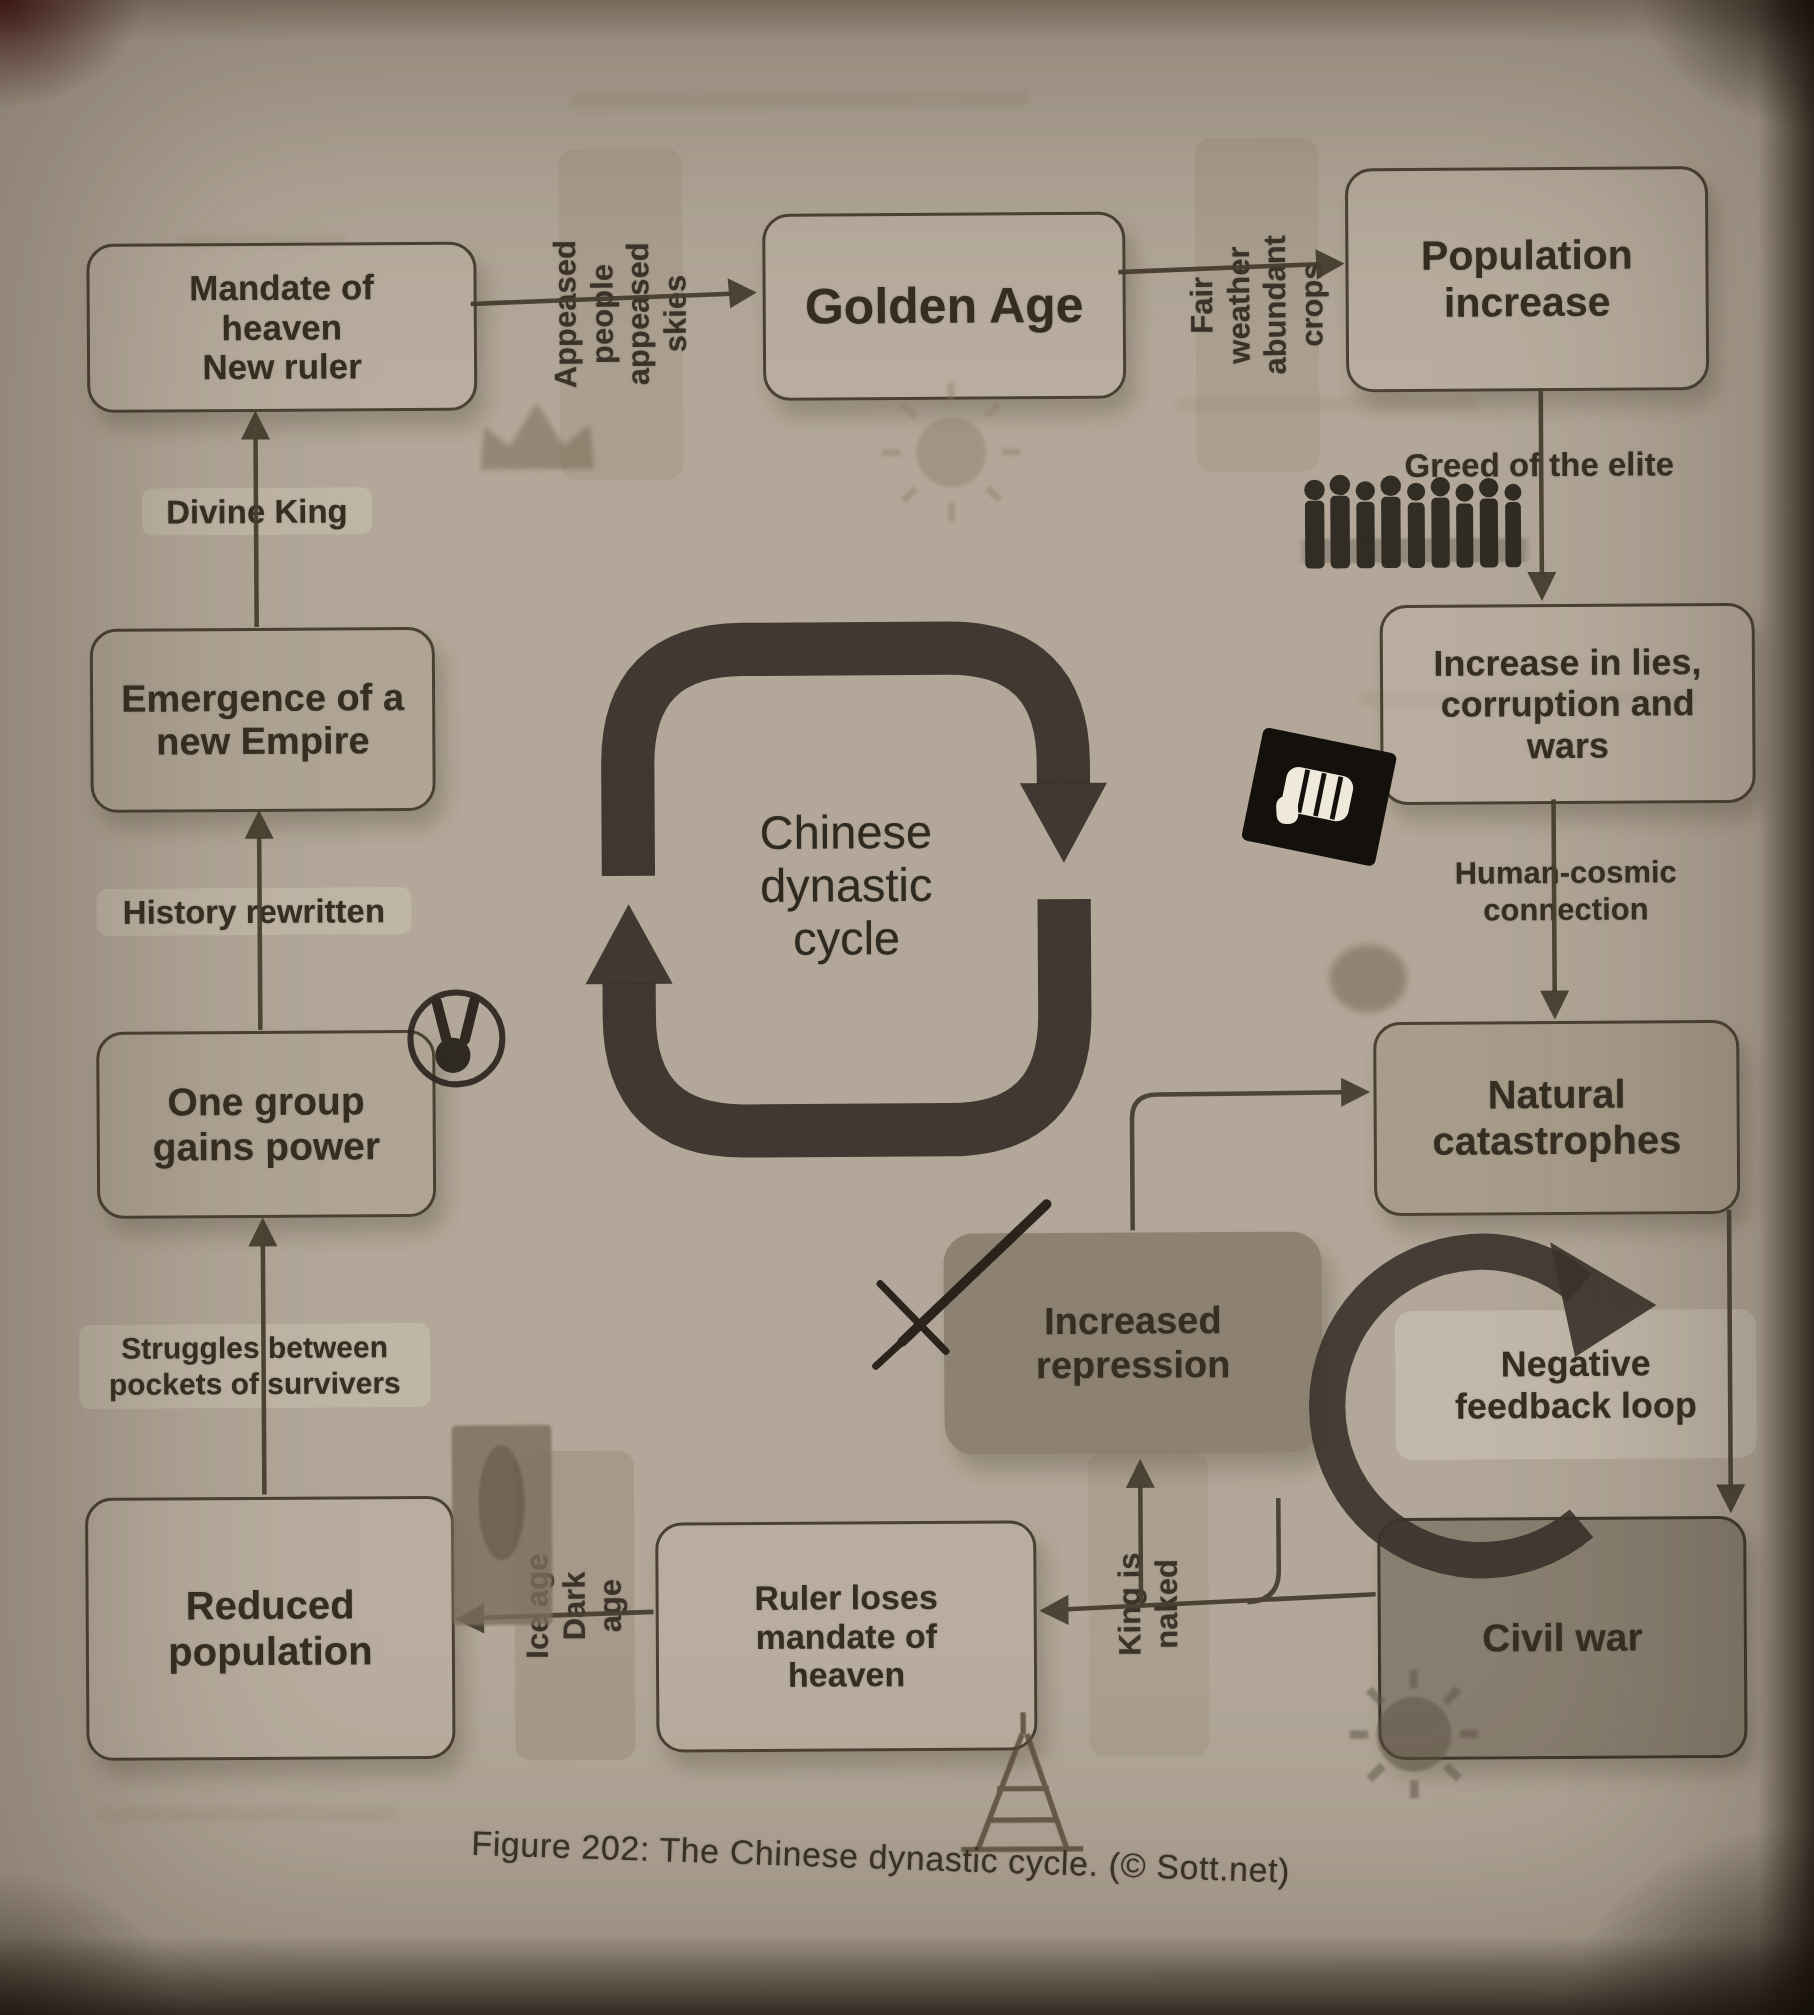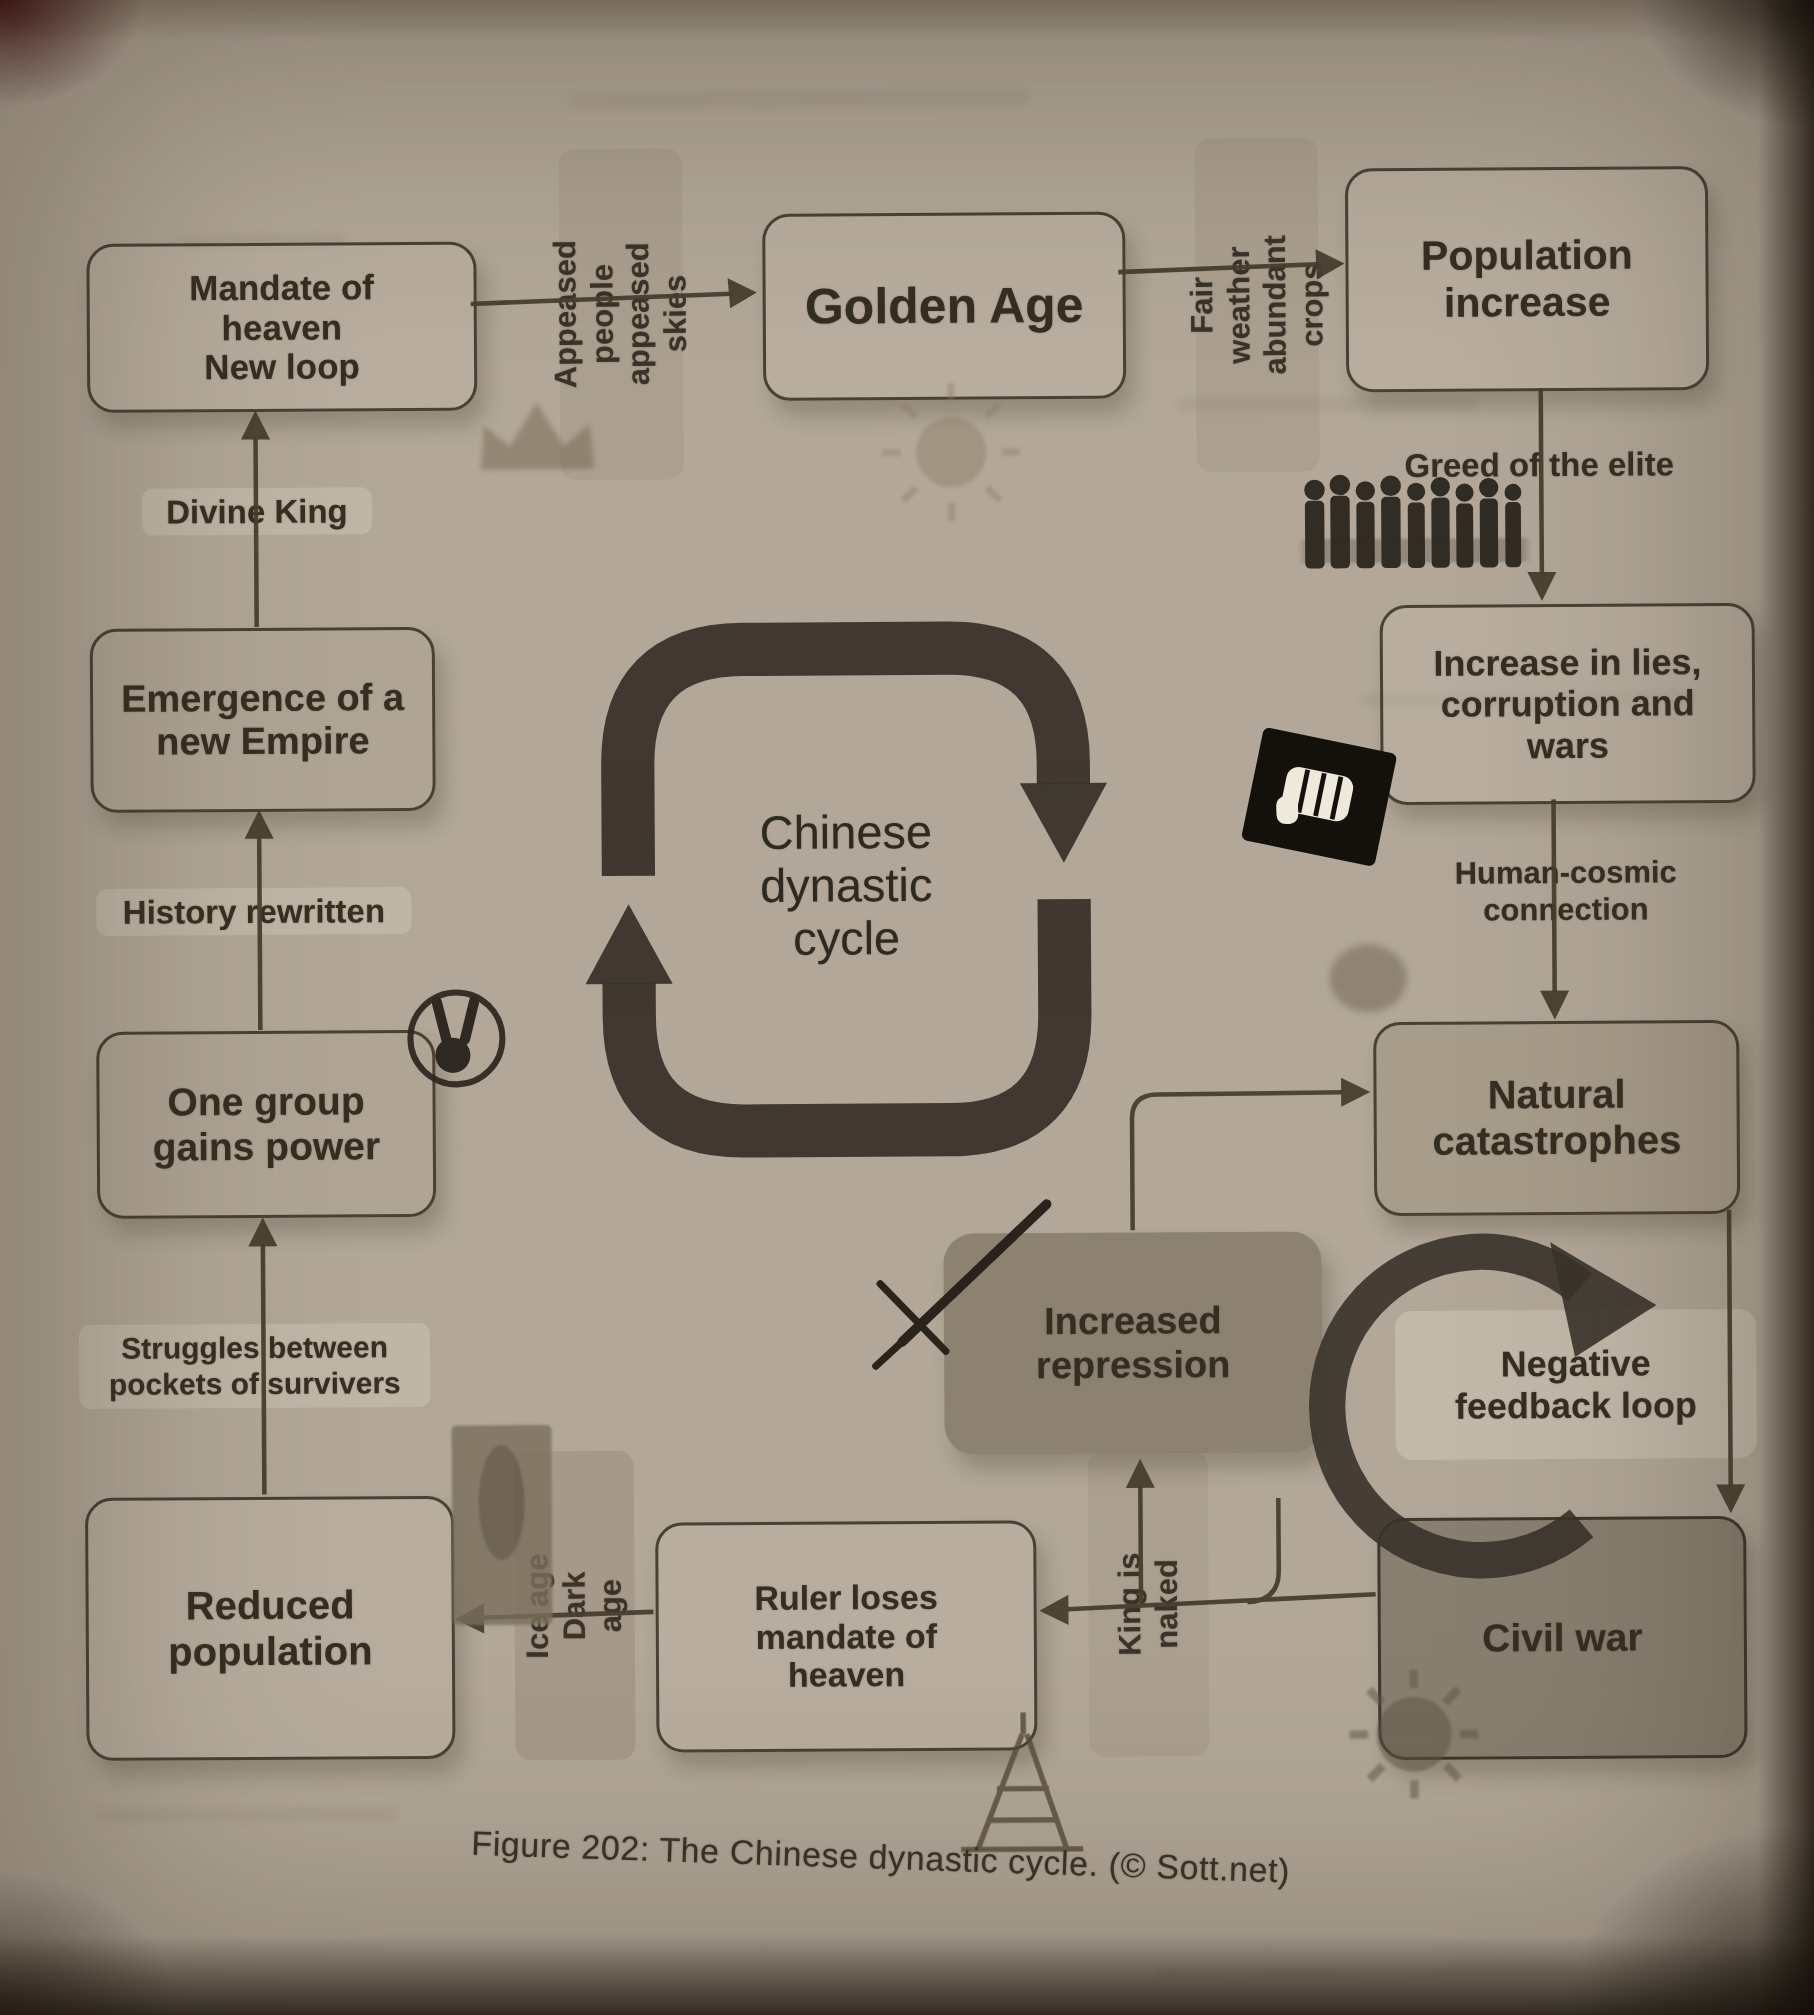--- a/index.html
+++ b/index.html
@@ -99,21 +99,21 @@
     <div class="flabel" style="left:1403px;top:858px;width:327px;font-size:31px">Human-cosmic
 connection</div>
 
     <div class="center-label" style="left:714px;top:805px;width:266px">Chinese
 dynastic
 cycle</div>
 
     <div class="node" style="left:91px;top:239px;width:384px;height:163px;font-size:35px">
       <div style="font-weight:600">Mandate of
 heaven</div>
-      <div style="font-weight:800">New loop</div>
+      <div style="font-weight:800">New ruler</div>
     </div>
     <div class="node" style="left:767px;top:213px;width:357px;height:181px;font-size:50px">
       <div>Golden Age</div>
     </div>
     <div class="node" style="left:1350px;top:171px;width:357px;height:218px;font-size:41px">
       <div>Population
 increase</div>
     </div>
     <div class="node" style="left:1382px;top:608px;width:369px;height:194px;font-size:36px">
       <div>Increase in lies,

